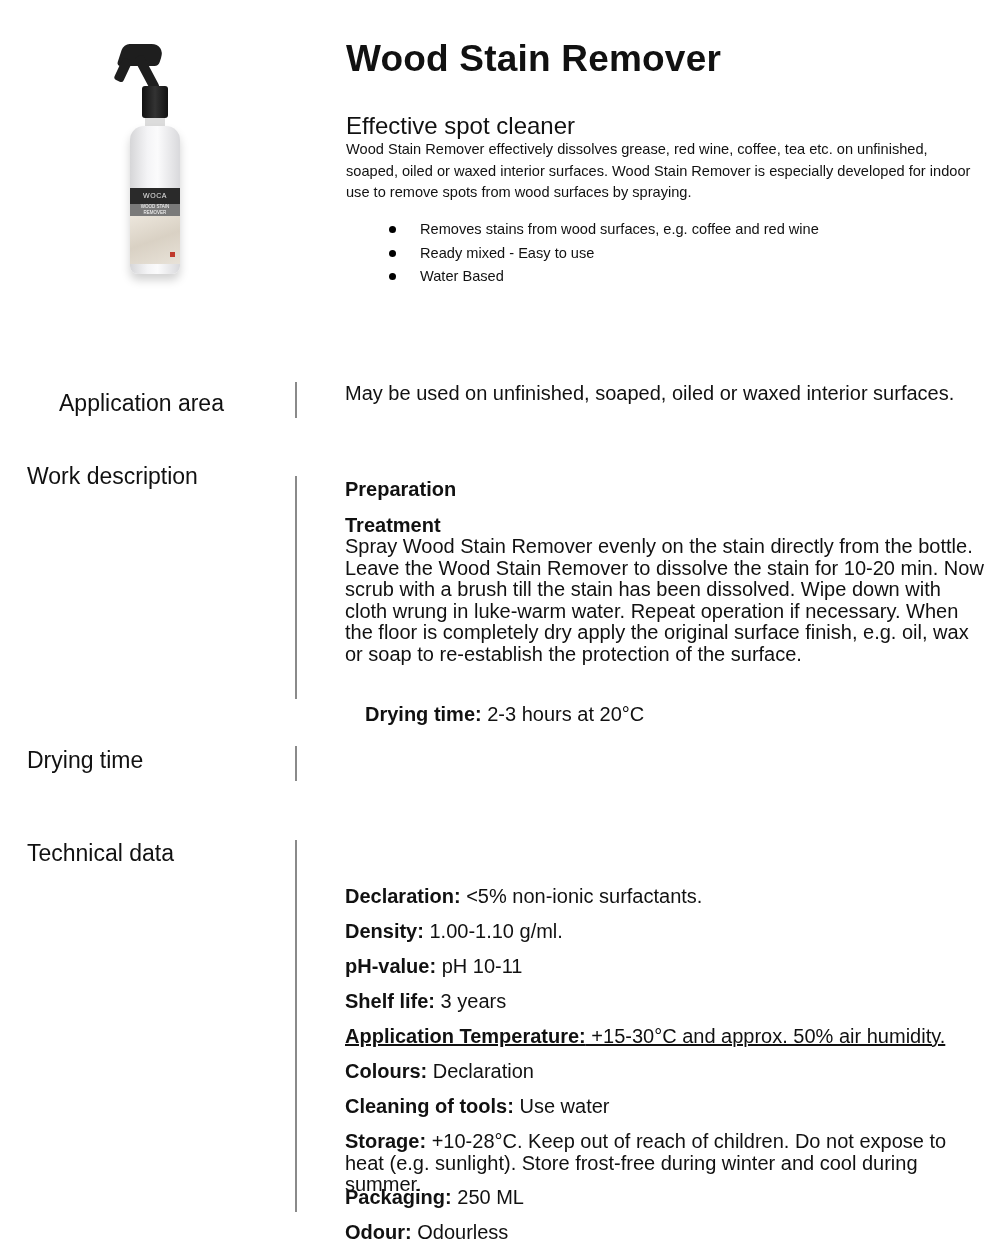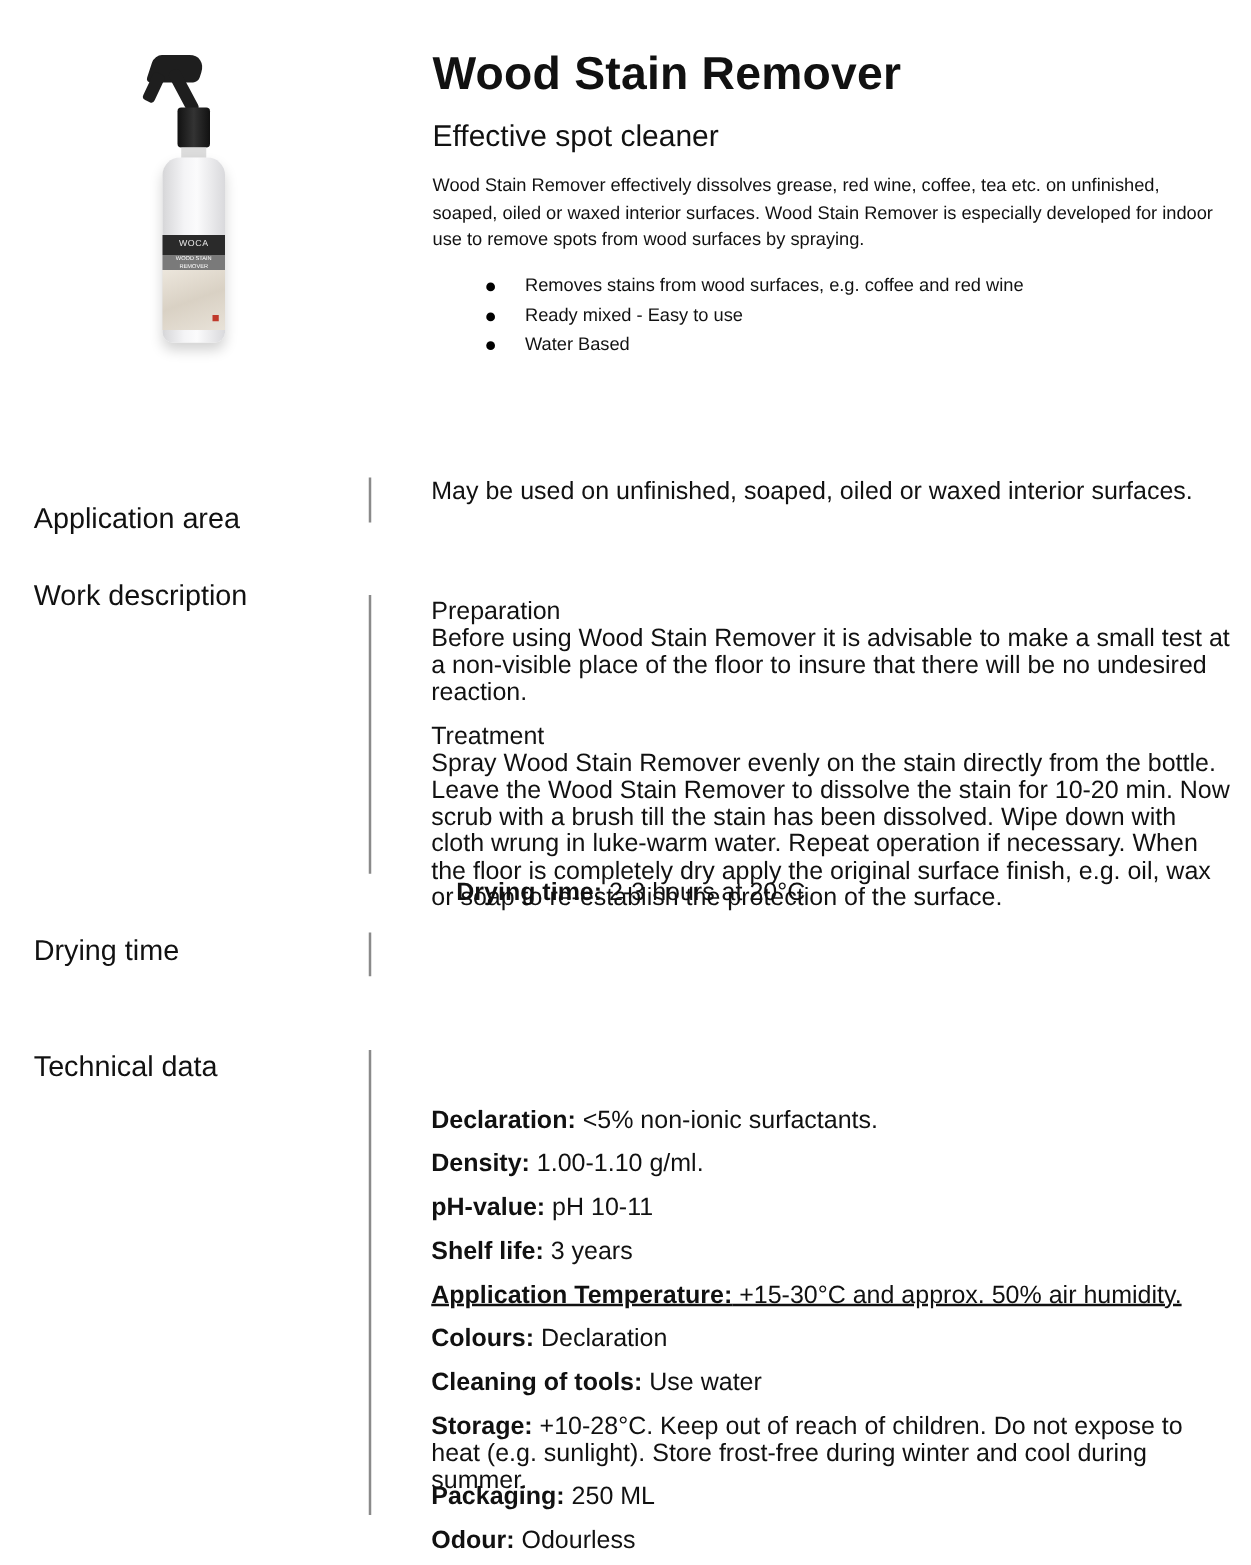--- a/index.html
+++ b/index.html
@@ -49,38 +49,38 @@
   }
   .label-wood {
     position: absolute; left: 18px; top: 176px; width: 50px; height: 48px;
     background: linear-gradient(160deg, #ece6dc 0%, #d9d1c4 50%, #e8e2d8 100%);
   }
   .label-red {
     position: absolute; left: 58px; top: 212px; width: 5px; height: 5px; background: #c0392b;
   }
 
   .title { left: 346px; top: 38px; font-size: 37px; font-weight: bold; letter-spacing: 0.2px; }
-  .subtitle { left: 346px; top: 96px; font-size: 24px; }
+  .subtitle { left: 346px; top: 112px; font-size: 24px; }
   .intro {
     left: 346px; top: 139px; width: 630px; font-size: 14.6px; line-height: 21.5px;
   }
   .bullets { left: 346px; top: 218px; width: 600px; margin: 0; padding: 0; list-style: none; }
   .bullets li {
     position: relative; padding-left: 74px; font-size: 14.6px; line-height: 23.5px;
   }
   .bullets li .dot {
     position: absolute; left: 43px; top: 8px; width: 7px; height: 7px; border-radius: 50%;
     background: #000;
   }
 
   .section-label { left: 27px; font-size: 23px; color: #111; }
   .divider { left: 295px; width: 2px; background: #8a8a8a; }
   .content { left: 345px; width: 640px; font-size: 20px; line-height: 21.5px; }
   .content b { font-weight: bold; }
-  .sub-head { font-weight: normal; }
+  .sub-head { font-weight: bold; }
   .tech-row { position: absolute; left: 0; width: 640px; }
 </style>
 </head>
 <body>
 
 <div class="abs product-image" title="Wood Stain Remover spray bottle">
   <div class="trigger"></div>
   <div class="trigger-handle"></div>
   <div class="nozzle"></div>
   <div class="cap"></div>
@@ -95,29 +95,28 @@
 <div class="abs title">Wood Stain Remover</div>
 <div class="abs subtitle">Effective spot cleaner</div>
 <div class="abs intro">Wood Stain Remover effectively dissolves grease, red wine, coffee, tea etc. on unfinished, soaped, oiled or waxed interior surfaces. Wood Stain Remover is especially developed for indoor use to remove spots from wood surfaces by spraying.</div>
 
 <ul class="abs bullets">
   <li><span class="dot"></span><span>Removes stains from wood surfaces, e.g. coffee and red wine</span></li>
   <li><span class="dot"></span><span>Ready mixed - Easy to use</span></li>
   <li><span class="dot"></span><span>Water Based</span></li>
 </ul>
 
-<div class="abs section-label" style="top:401px;">Application area</div>
+<div class="abs section-label" style="top:390px;margin-left:32px;">Application area</div>
 <div class="abs divider" style="top:382px;height:36px;"></div>
 <div class="abs content" style="top:383px;">May be used on unfinished, soaped, oiled or waxed interior surfaces.</div>
 
 <div class="abs section-label" style="top:463px;">Work description</div>
 <div class="abs divider" style="top:476px;height:223px;"></div>
 <div class="abs content" style="top:479px;">
   <div class="sub-head">Preparation</div>
-  <div>Before using Wood Stain Remover it is advisable to make a small test at a non-visible place of the floor to insure that there will be no undesired reaction.</div>
   <div style="height:14px;"></div>
   <div class="sub-head">Treatment</div>
   <div>Spray Wood Stain Remover evenly on the stain directly from the bottle. Leave the Wood Stain Remover to dissolve the stain for 10-20 min. Now scrub with a brush till the stain has been dissolved. Wipe down with cloth wrung in luke-warm water. Repeat operation if necessary. When the floor is completely dry apply the original surface finish, e.g. oil, wax or soap to re-establish the protection of the surface.</div>
 </div>
 
 <div class="abs section-label" style="top:747px;">Drying time</div>
 <div class="abs divider" style="top:746px;height:35px;"></div>
 <div class="abs content" style="top:704px;margin-left:20px;">
   <b>Drying time:</b><span> 2-3 hours at 20°C</span>
 </div>

